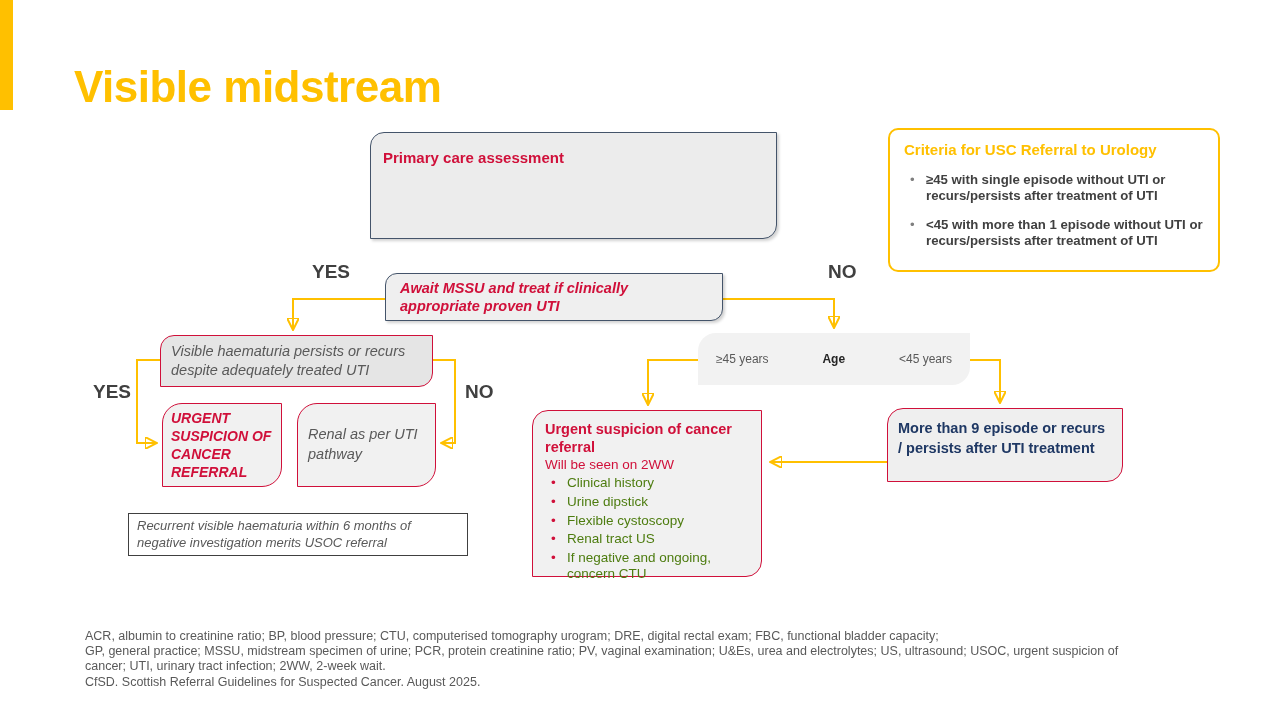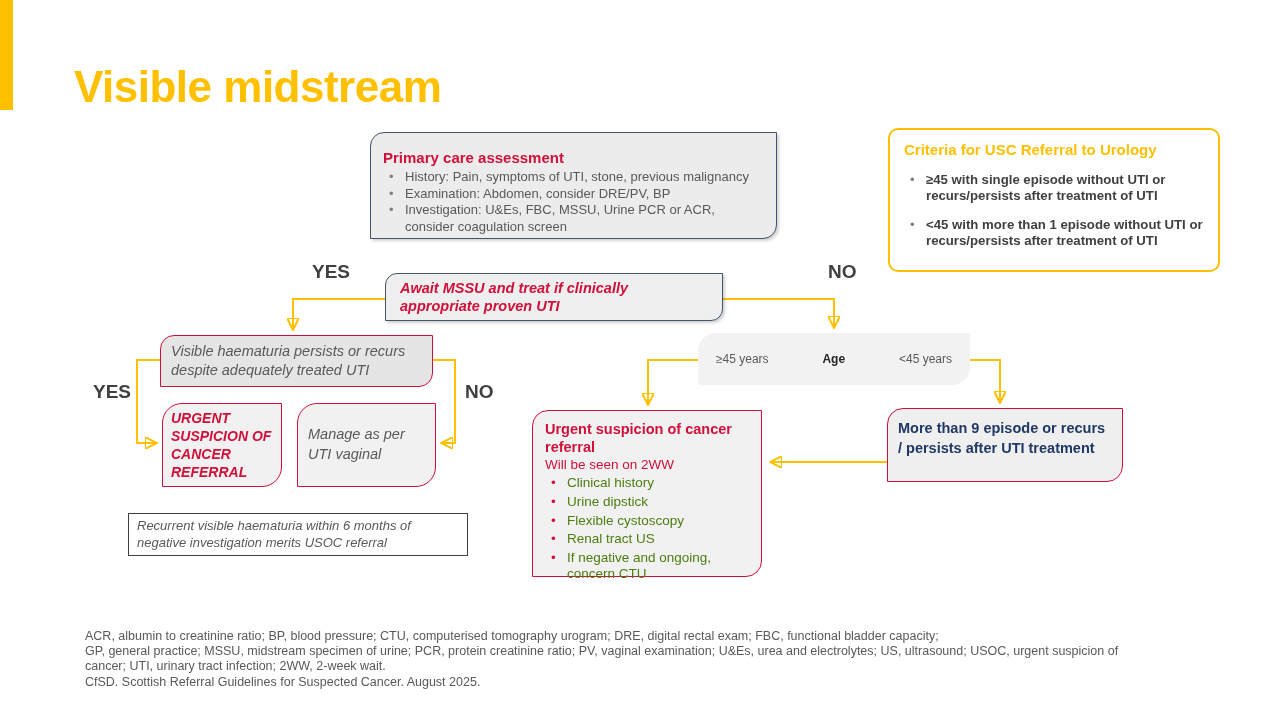--- a/index.html
+++ b/index.html
@@ -84,25 +84,20 @@
     <path d="M723,299 L834,299 L834,327" marker-end="url(#arrow)"></path>
     <path d="M160,360 L137,360 L137,443 L156,443" marker-end="url(#arrow)"></path>
     <path d="M433,360 L455,360 L455,443 L442,443" marker-end="url(#arrow)"></path>
     <path d="M698,360 L648,360 L648,404" marker-end="url(#arrow)"></path>
     <path d="M970,360 L1000,360 L1000,402" marker-end="url(#arrow)"></path>
     <path d="M887,462 L771,462" marker-end="url(#arrow)"></path>
   </svg>
 
   <div class="box snip primary-care slate-border soft-shadow">
     <p class="pc-title">Primary care assessment</p>
-    <ul class="bullets">
-      <li>History: Pain, symptoms of UTI, stone, previous malignancy</li>
-      <li>Examination: Abdomen, consider DRE/PV, BP</li>
-      <li>Investigation: U&amp;Es, FBC, MSSU, Urine PCR or ACR, consider coagulation screen</li>
-    </ul>
   </div>
 
   <div class="box criteria">
     <p class="cr-title">Criteria for USC Referral to Urology</p>
     <ul class="bullets">
       <li>≥45 with single episode without UTI or recurs/persists after treatment of UTI</li>
       <li>&lt;45 with more than 1 episode without UTI or recurs/persists after treatment of UTI</li>
     </ul>
   </div>
 
@@ -117,21 +112,21 @@
 
   <div class="box snip persists red-border center-flex">
     <span>Visible haematuria persists or recurs despite adequately treated UTI</span>
   </div>
 
   <div class="box urgent red-border center-flex">
     <span>URGENT SUSPICION OF CANCER REFERRAL</span>
   </div>
 
   <div class="box manage red-border center-flex">
-    <span>Manage as per UTI vaginal</span>
+    <span>Renal as per UTI pathway</span>
   </div>
 
   <div class="box recurrent center-flex">
     <span>Recurrent visible haematuria within 6 months of negative investigation merits USOC referral</span>
   </div>
 
   <div class="box agebox">
     <span class="age-side">≥45 years</span>
     <span class="age-label">Age</span>
     <span class="age-side">&lt;45 years</span>

